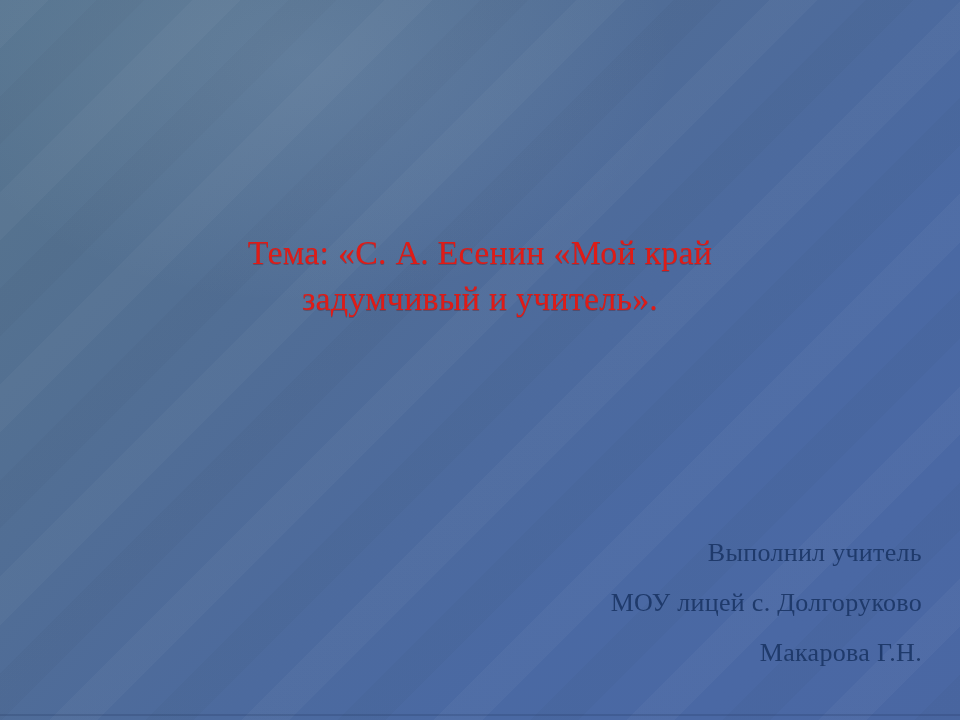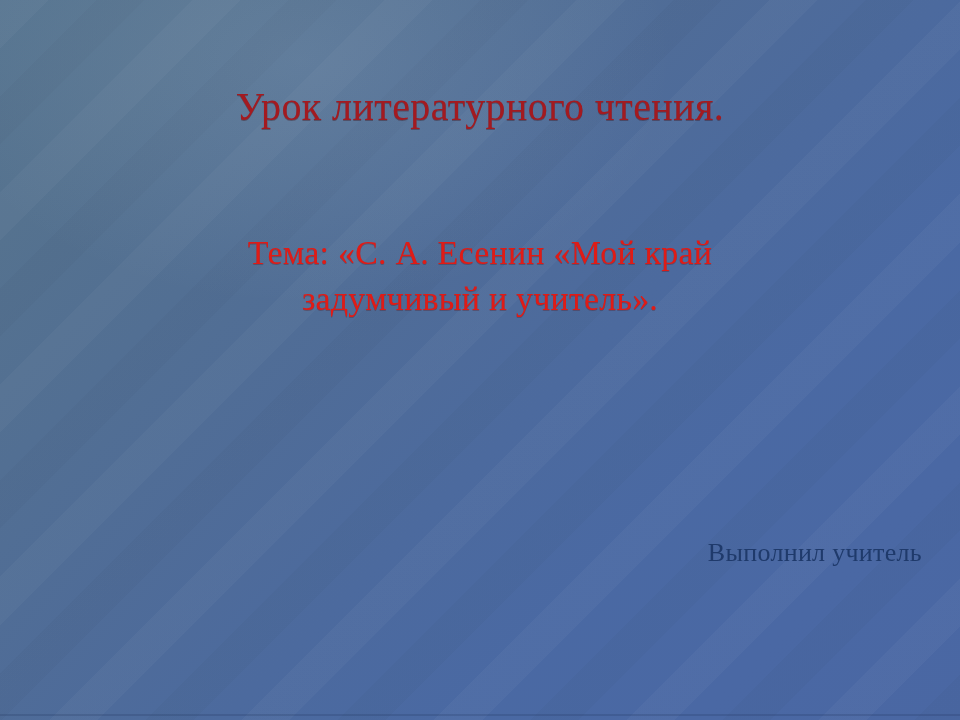--- a/index.html
+++ b/index.html
@@ -138,28 +138,27 @@
     background: rgba(20,40,80,0.18);
     z-index: 4;
   }
 </style>
 </head>
 <body>
 
 <div class="slide">
   <div class="content">
 
-    <div class="title-block">
-      <h1 class="title">Урок литературного чтения.</h1>
-    </div>
 
     <div class="subtitle-block">
       <p class="subtitle-line">Тема: «С. А. Есенин «Мой край</p>
       <p class="subtitle-line">задумчивый и учитель».</p>
     </div>
 
     <div class="author-block">
       <p class="author-line">Выполнил учитель</p>
+      <p class="author-line">МОУ лицей с. Долгоруково</p>
+      <p class="author-line">Макарова Г.Н.</p>
     </div>
 
   </div>
   <div class="bottom-rule"></div>
 </div>
 
 </body></html>

